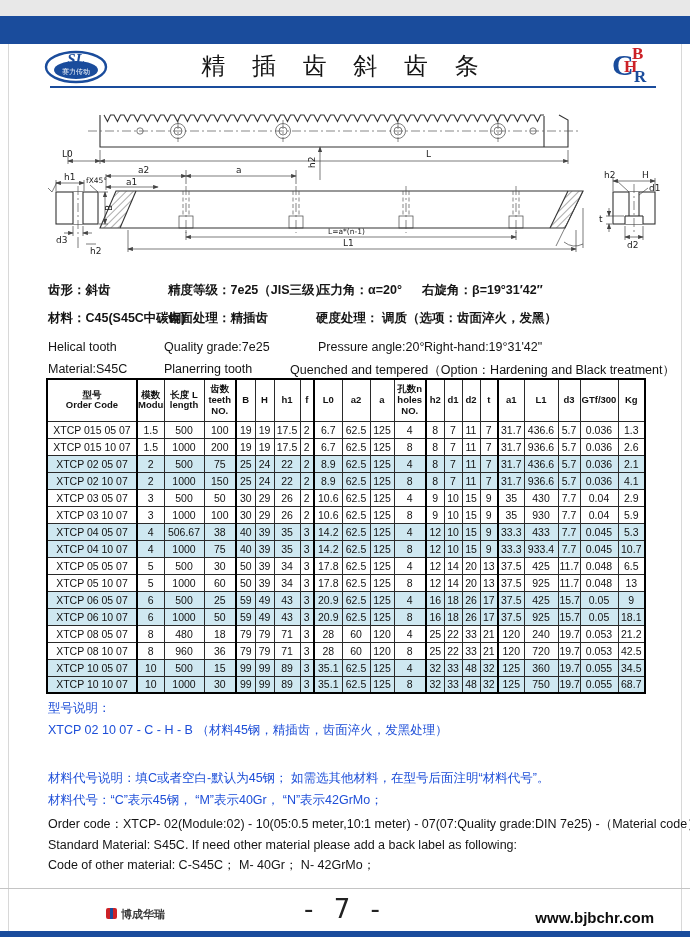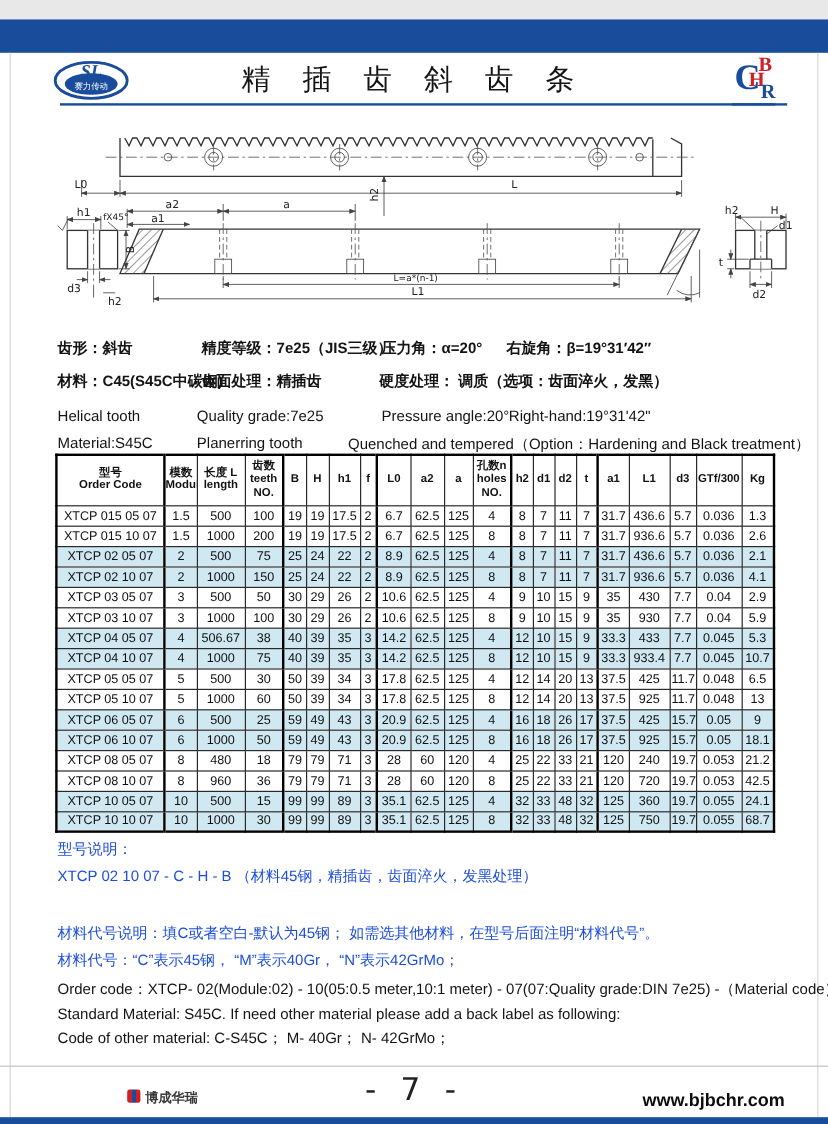--- a/index.html
+++ b/index.html
@@ -697,21 +697,21 @@
             <td>125</td>
             <td class="sep">4</td>
             <td>32</td>
             <td>33</td>
             <td>48</td>
             <td class="sep">32</td>
             <td>125</td>
             <td>360</td>
             <td>19.7</td>
             <td>0.055</td>
-            <td>24.1</td>
+            <td>34.5</td>
           </tr>
           <tr class="hl">
             <td class="sep">XTCP 10 10 07</td>
             <td>10</td>
             <td>1000</td>
             <td class="sep">30</td>
             <td>99</td>
             <td>99</td>
             <td>89</td>
             <td class="sep">3</td>

